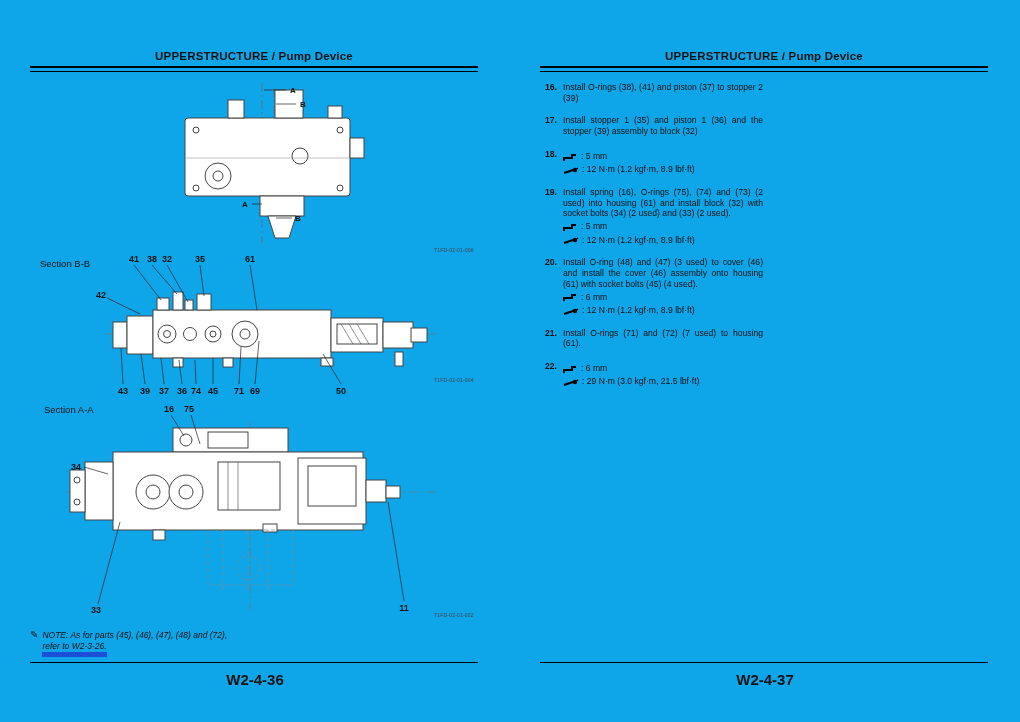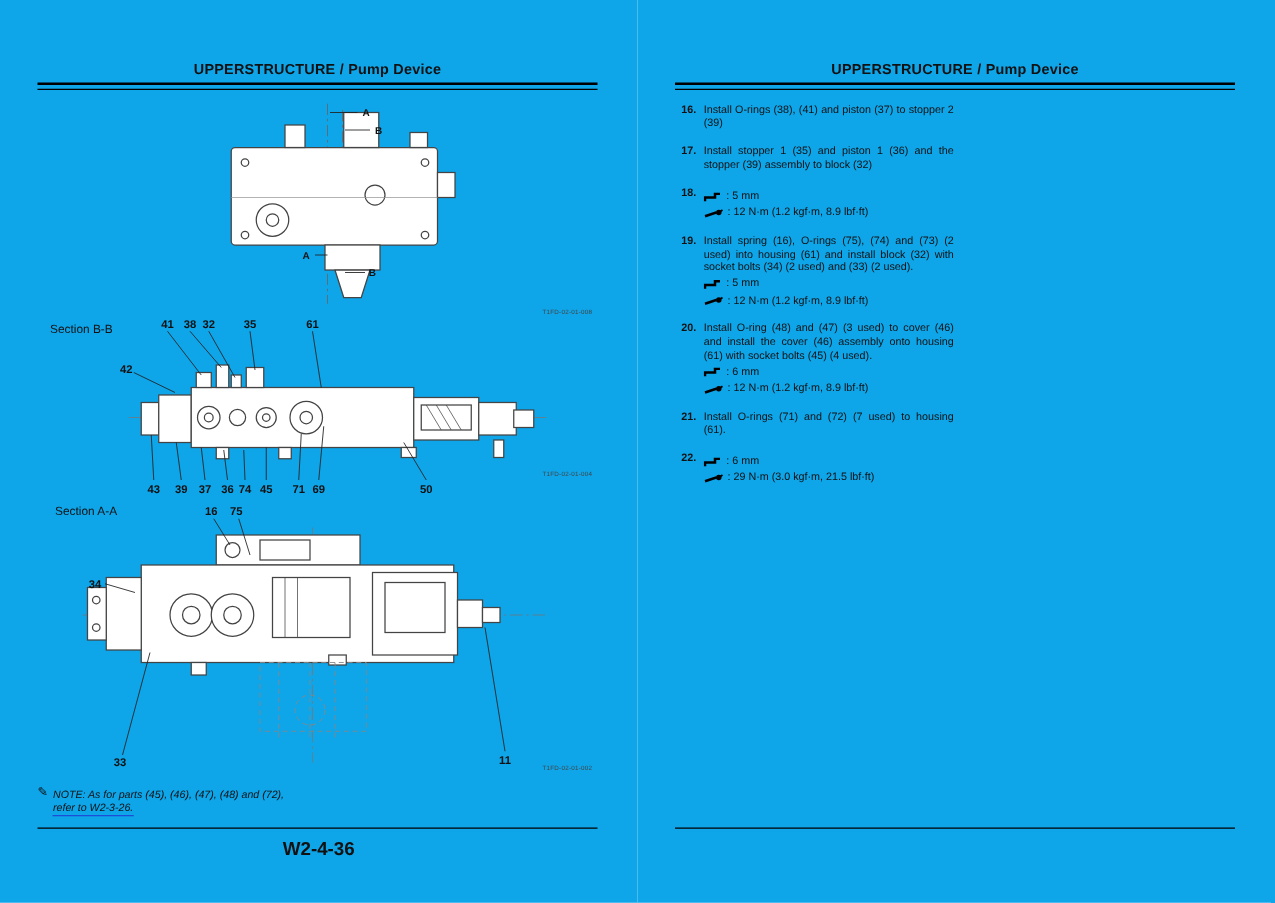--- a/index.html
+++ b/index.html
@@ -16,21 +16,21 @@
   .header-rule{margin-top:4px;border-top:2.5px solid #000;border-bottom:1px solid #000;height:2.5px;}
 
   .section-label{position:absolute;font-size:9.5px;color:#111;}
   .figure-code{position:absolute;font-size:5px;color:#444;letter-spacing:.2px;}
 
   svg text.callout{font-family:"Liberation Sans",sans-serif;font-weight:bold;font-size:9px;fill:#111;}
   svg text.marker{font-family:"Liberation Sans",sans-serif;font-weight:bold;font-size:8px;fill:#111;}
 
   .note{position:absolute;left:30px;top:630px;display:flex;gap:4px;font-style:italic;font-size:8.5px;line-height:1.3;color:#111;}
   .note-icon{font-size:10px;line-height:1;font-style:normal;}
-  .note-line2{border-bottom:1px solid #1d4ed8;align-self:flex-start;display:inline-block;}
+  .note-line2{border-bottom:5px solid #1d4ed8;align-self:flex-start;display:inline-block;}
 
   .footer-rule{position:absolute;top:662px;left:30px;right:32px;border-top:1px solid #000;}
   .page-number{position:absolute;top:671px;left:0;right:0;text-align:center;font-weight:bold;font-size:15px;}
 
   
   .steps{position:absolute;top:82px;left:35px;width:218px;font-size:8.6px;line-height:1.24;}
   .step{display:flex;margin-bottom:12px;}
   .step-num{flex:0 0 18px;font-weight:bold;}
   .step-body{flex:1;}
   .step-text{margin:0;text-align:justify;}
@@ -321,13 +321,14 @@
               <path d="M12,3 l3,-2" stroke="#000" stroke-width="1.5"></path>
             </svg>
           <span class="spec-text">: 29 N·m (3.0 kgf·m, 21.5 lbf·ft)</span>
         </div>
       </div>
     </div>
 
   </div>
 
   <div class="footer-rule"></div>
+  <div class="page-number">W2-4-37</div>
 </div>
 
 </body></html>

